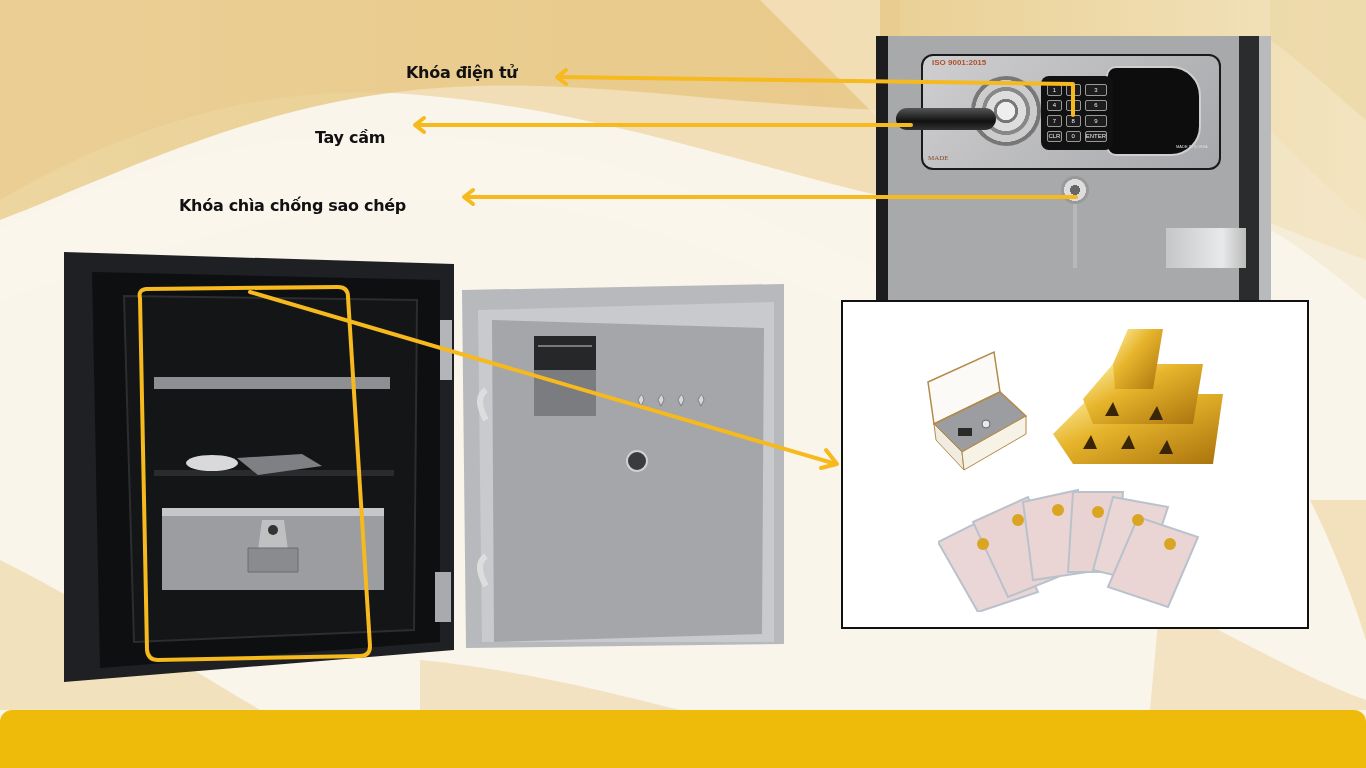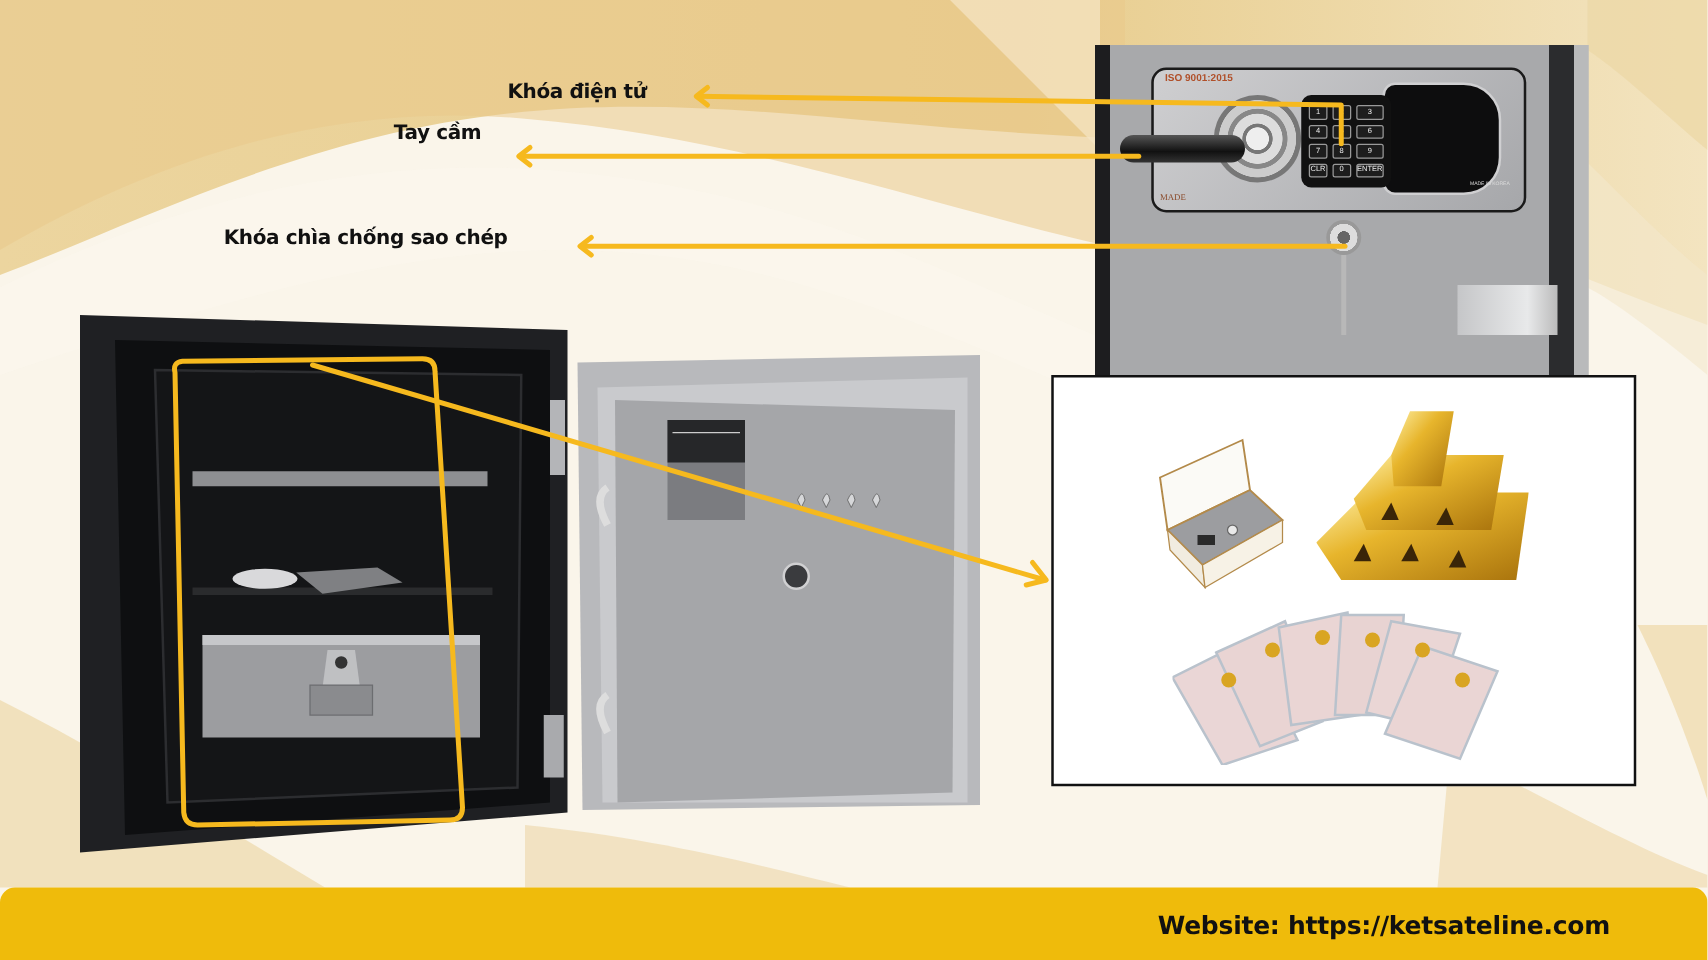--- a/index.html
+++ b/index.html
@@ -265,18 +265,17 @@
     <line x1="465" y1="197" x2="1076" y2="197"></line>
     <polyline points="473,190 464,197 473,204"></polyline>
 
     <line x1="250" y1="292" x2="836" y2="464"></line>
     <polyline points="826,450 837,464 821,468"></polyline>
     <path d="M140 298 Q138 290 146 289 L338 287 Q348 287 348 297 L370 646 Q370 656 360 656 L158 660 Q148 660 147 650 Z"></path>
   </g>
 </svg>
 
 <span class="callout-label" style="left:406px; top:63px;">Khóa điện tử</span>
-<span class="callout-label" style="left:315px; top:96px;">Tay cầm</span>
-<span class="callout-label" style="left:179px; top:180px;">Khóa chìa chống sao chép</span>
+<span class="callout-label" style="left:315px; top:128px;">Tay cầm</span>
+<span class="callout-label" style="left:179px; top:196px;">Khóa chìa chống sao chép</span>
 
 <div class="footer">
-  <span class="footer-text website">Website: https://ketsateline.com</span>
 </div>
 
 </body></html>

